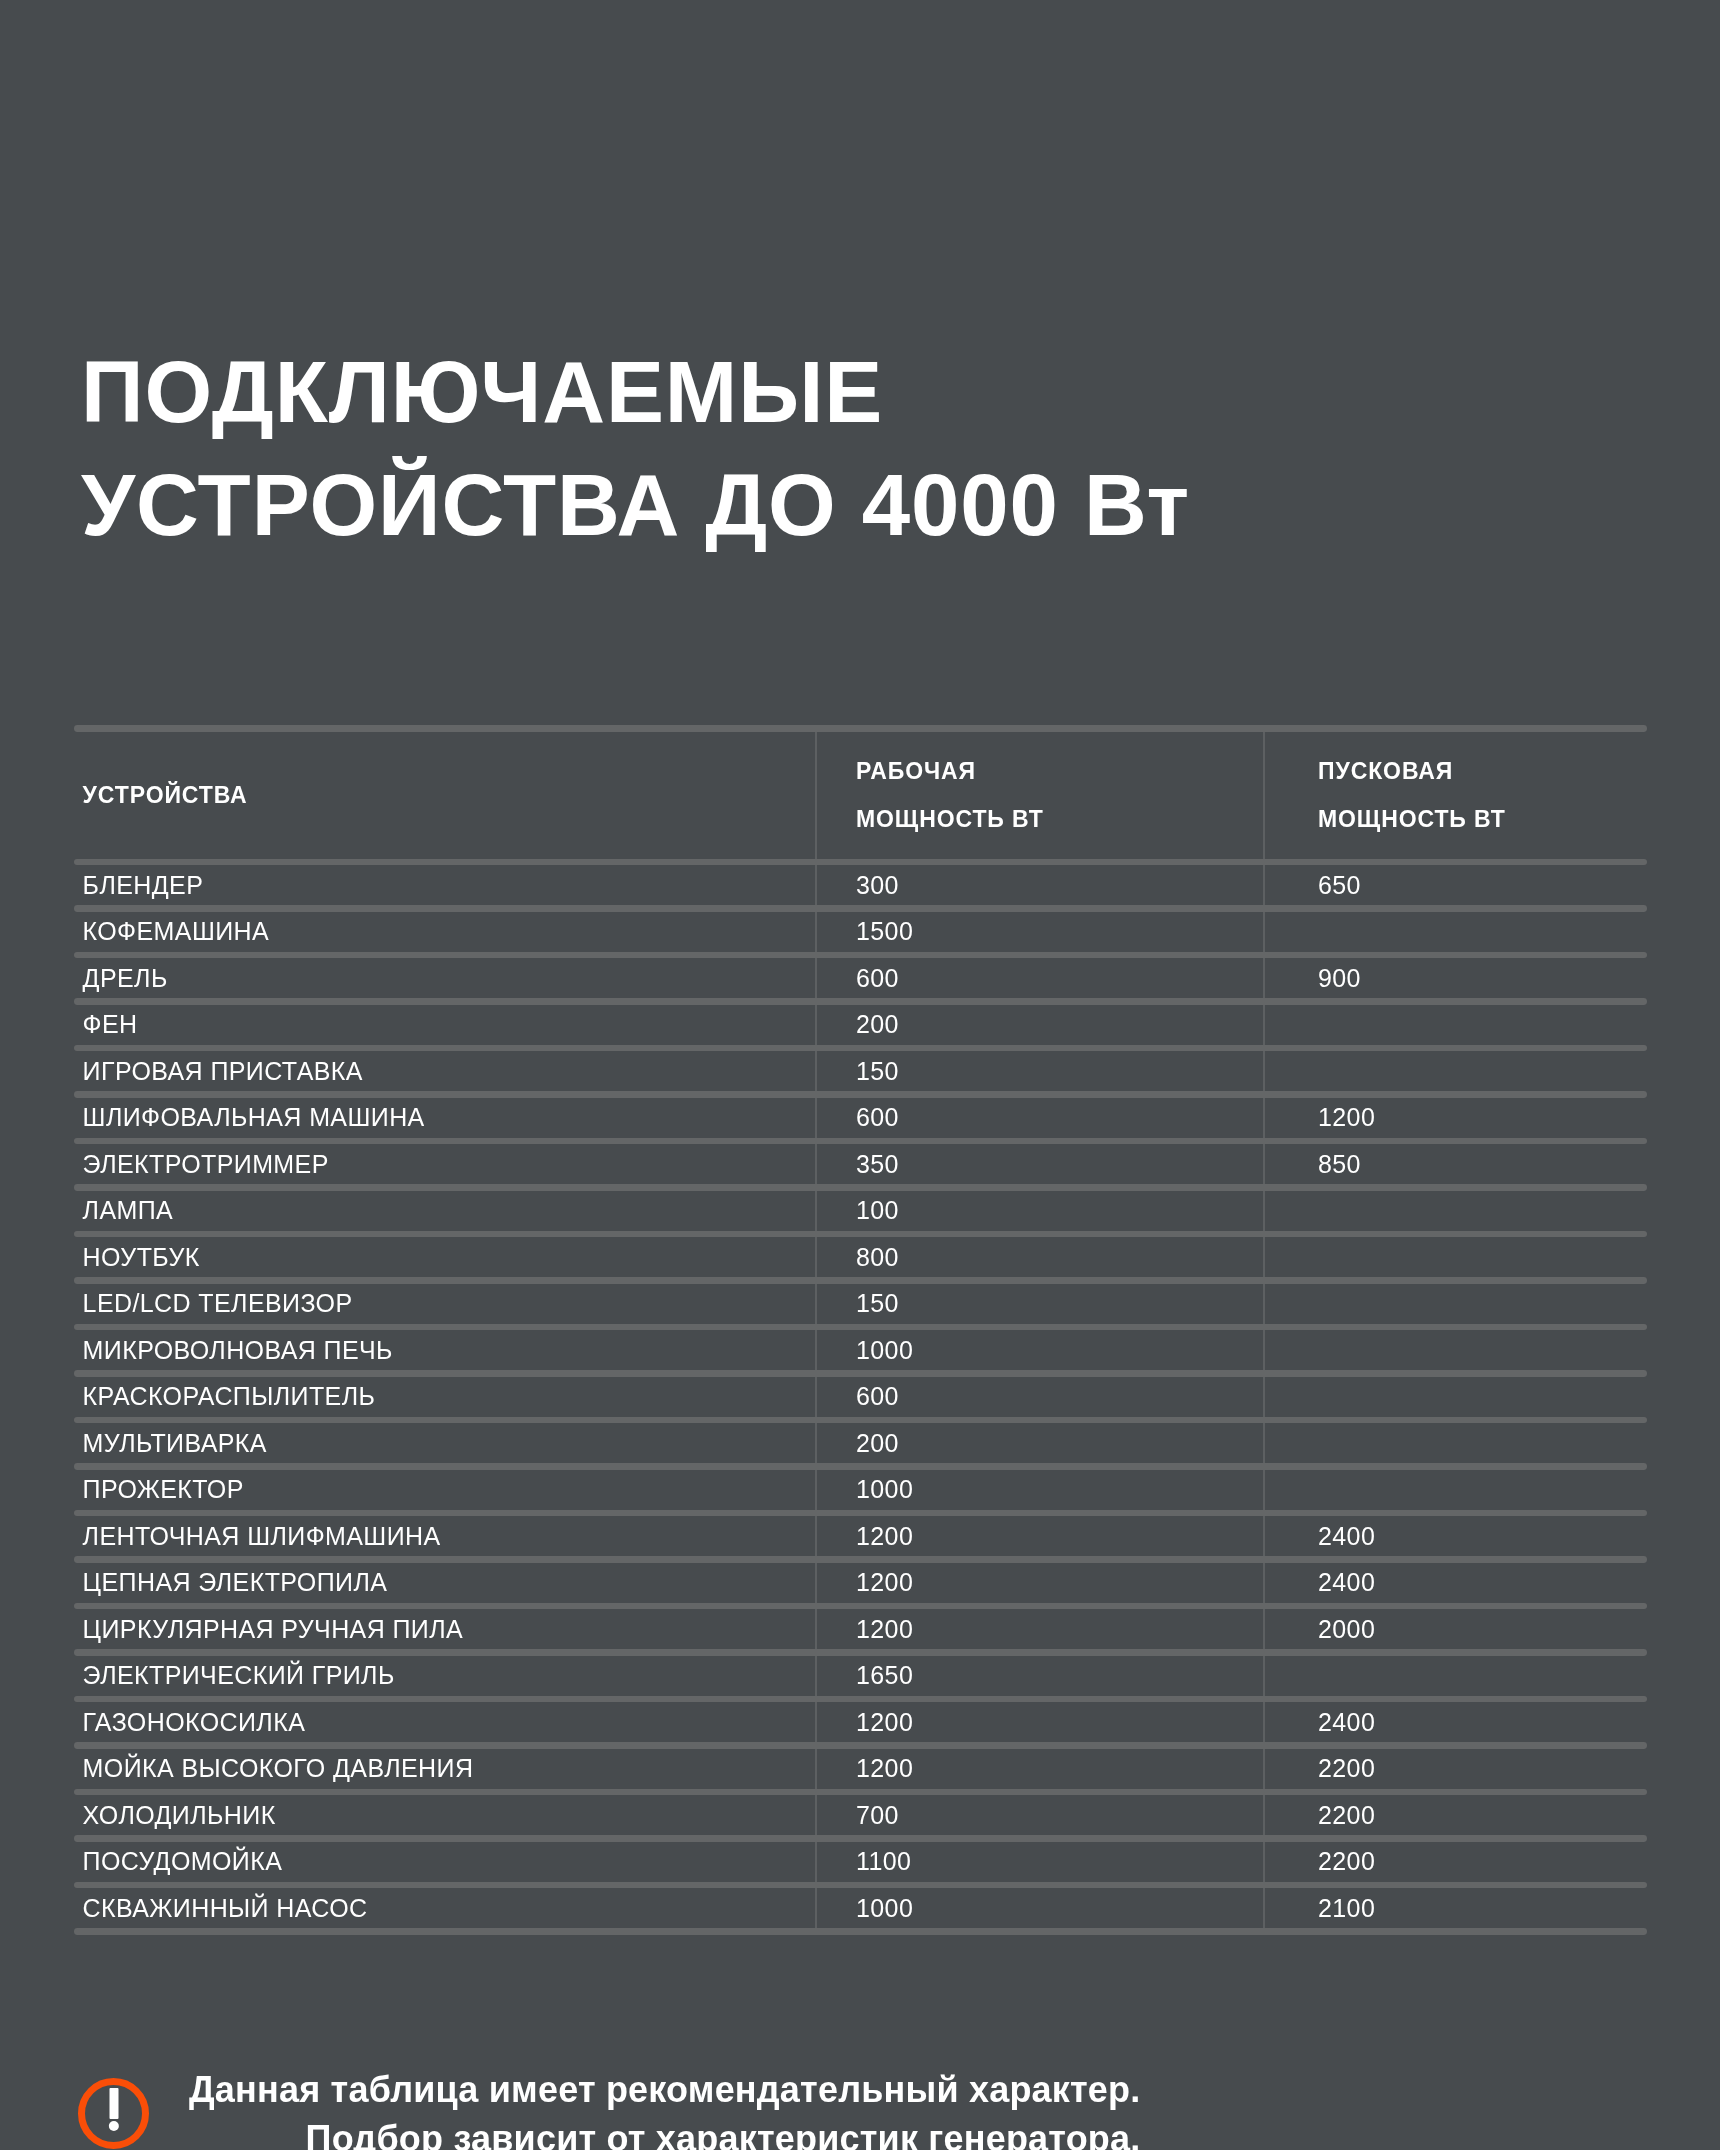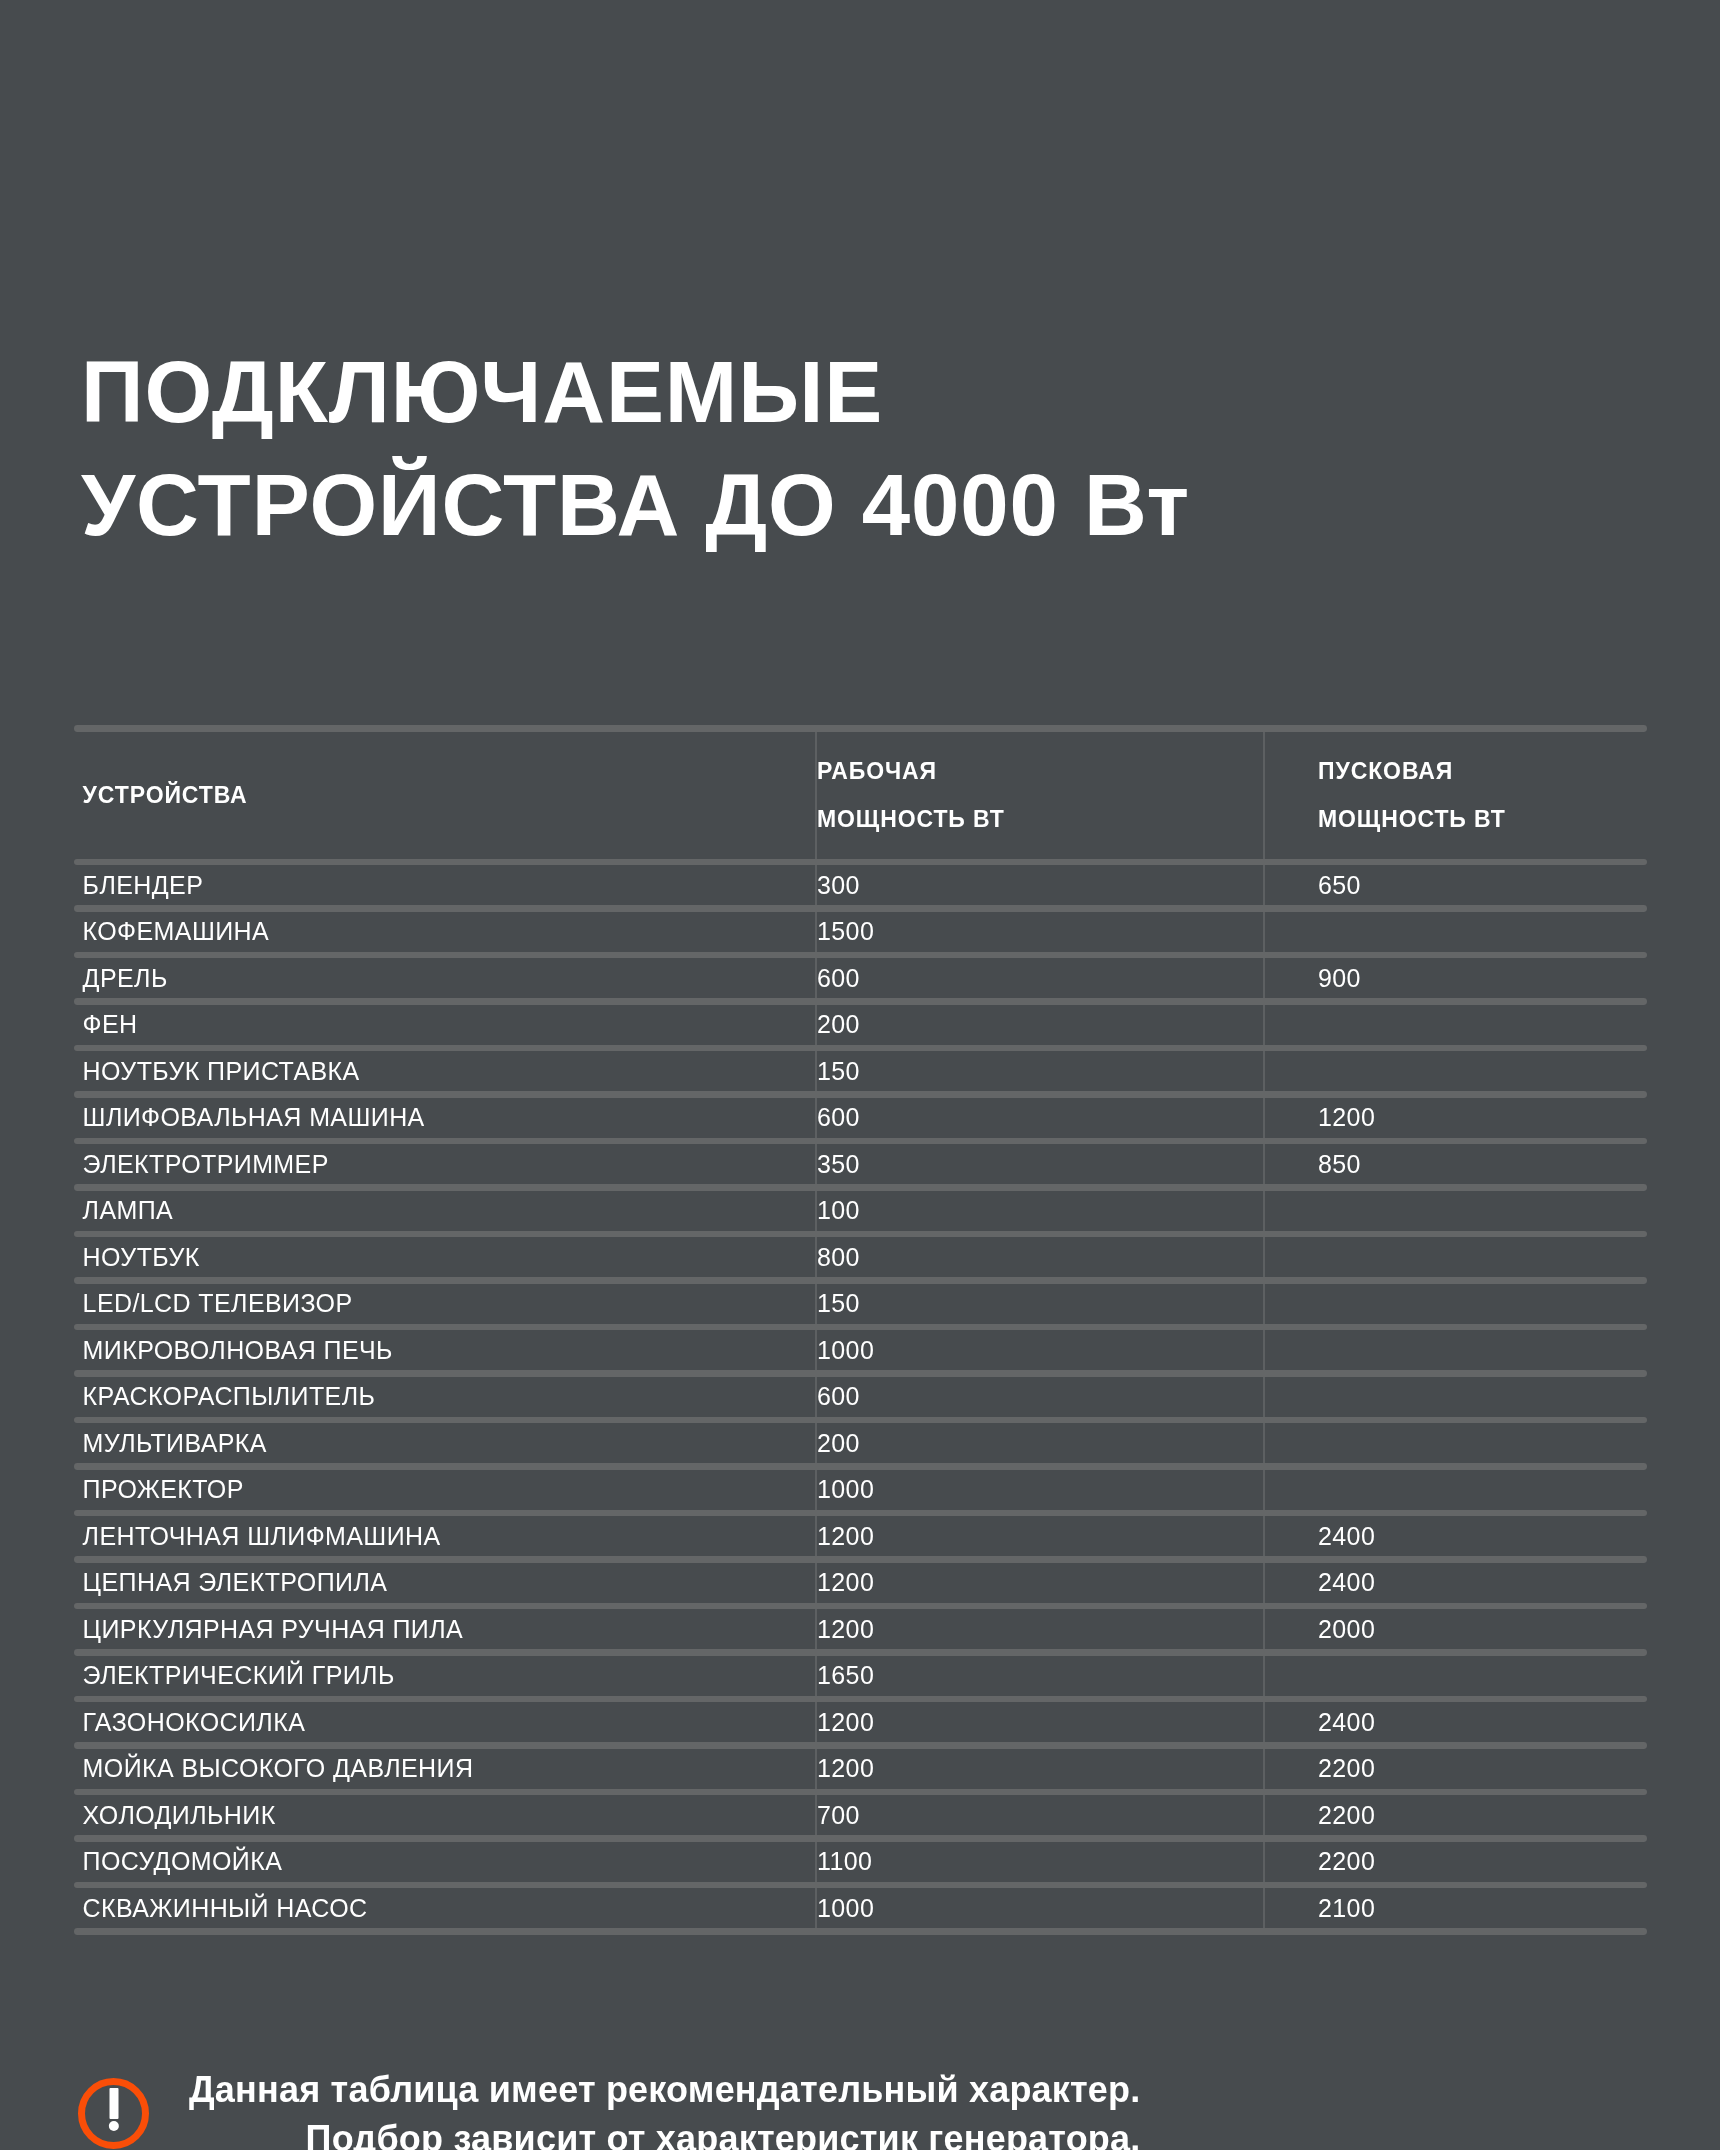--- a/index.html
+++ b/index.html
@@ -30,21 +30,21 @@
   .sep {
     height: 6.5px;
     width: 100%;
     background: var(--bar, #646667);
     border-radius: 3.4px;
   }
   .thead { display:flex; height:127px; align-items:center; }
   .trow  { display:flex; height:40px;  align-items:center; }
   .cell  { height:100%; display:flex; align-items:center; overflow:hidden; }
   .c1 { width:741px; padding-left:8.6px; }
-  .c2 { width:448px; border-left:2.2px solid var(--vline, #5d6062); }
+  .c2 { width:448px; padding-left:39px; border-left:2.2px solid var(--vline, #5d6062); }
   .c3 { width:384px;  padding-left:53px; border-left:2.2px solid var(--vline, #5d6062); }
   .thead .cell {
     font-size: 23px;
     font-weight: bold;
     letter-spacing: 0.9px;
     line-height: 48px;
   }
   .hcol { display:block; }
   .hline { display:block; }
   .trow .cell {
@@ -139,21 +139,21 @@
         <div class="cell c3">900</div>
       </div>
       <div class="sep"></div>
       <div class="trow">
         <div class="cell c1">ФЕН</div>
         <div class="cell c2">200</div>
         <div class="cell c3"></div>
       </div>
       <div class="sep"></div>
       <div class="trow">
-        <div class="cell c1">НОУТБУК ПРИСТАВКА</div>
+        <div class="cell c1">ИГРОВАЯ ПРИСТАВКА</div>
         <div class="cell c2">150</div>
         <div class="cell c3"></div>
       </div>
       <div class="sep"></div>
       <div class="trow">
         <div class="cell c1">ШЛИФОВАЛЬНАЯ МАШИНА</div>
         <div class="cell c2">600</div>
         <div class="cell c3">1200</div>
       </div>
       <div class="sep"></div>

